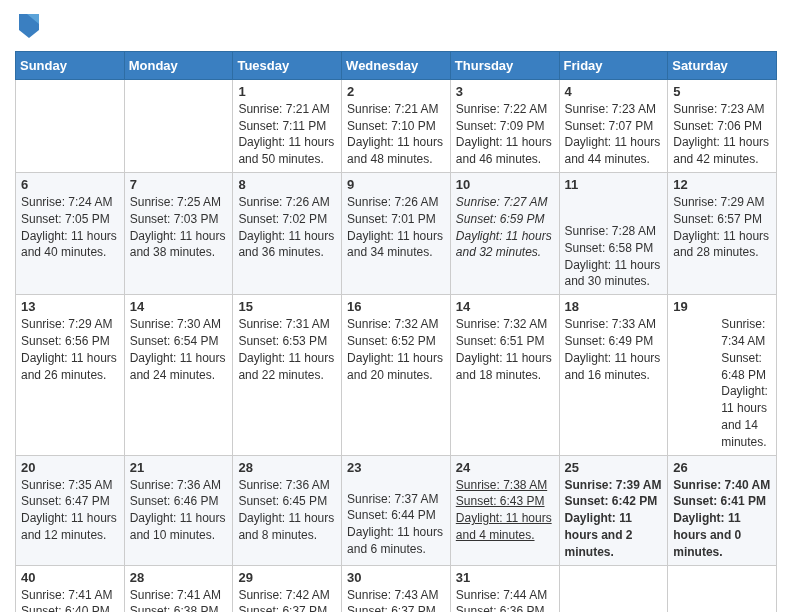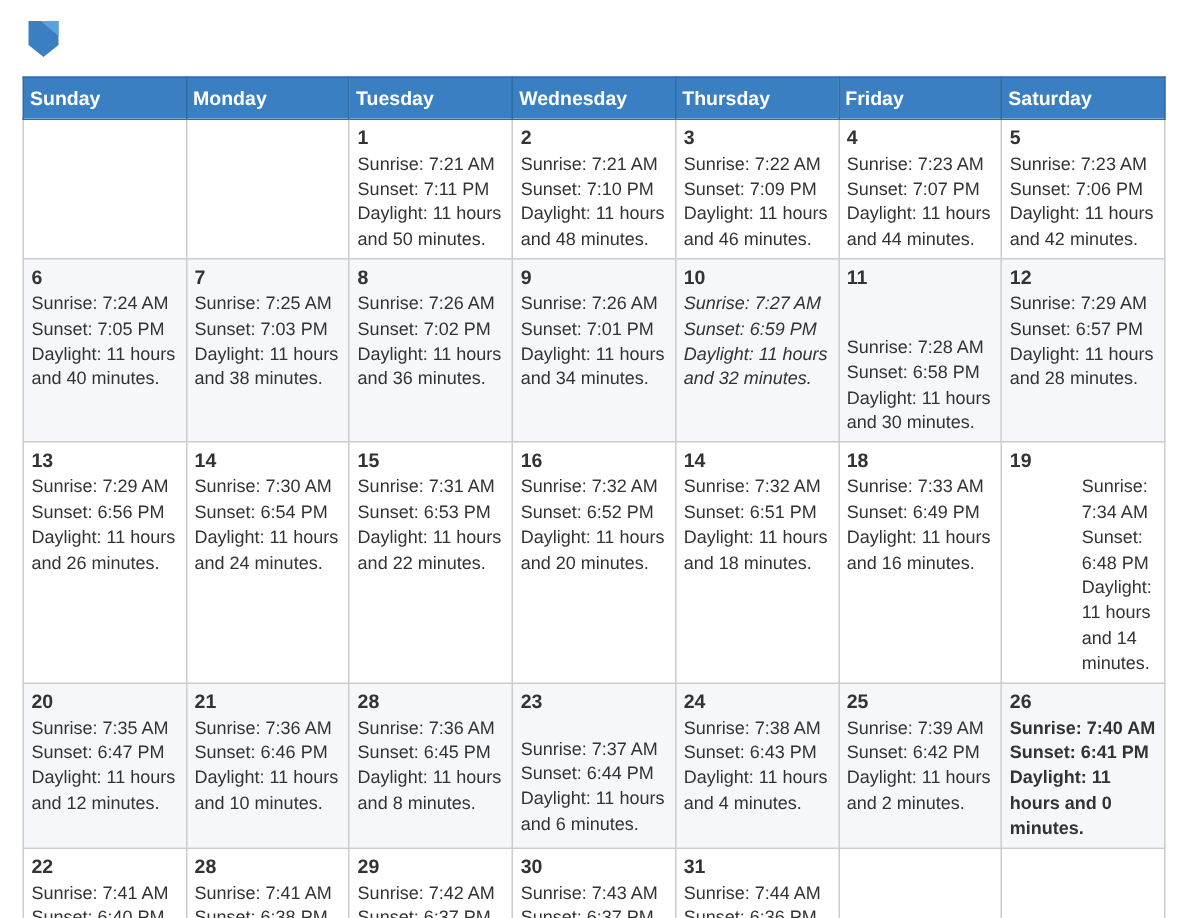--- a/index.html
+++ b/index.html
@@ -267,40 +267,40 @@
 Daylight: 11 hours and 8 minutes.</div>
         </td>
         <td>
           <span class="day-number">23</span>
           <div class="day-info" style="white-space: pre-line; margin-top: 16px;">Sunrise: 7:37 AM
 Sunset: 6:44 PM
 Daylight: 11 hours and 6 minutes.</div>
         </td>
         <td>
           <span class="day-number">24</span>
-          <div class="day-info" style="white-space: pre-line;">Sunrise: 7:38 AM
+          <div class="day-info" style="white-space: pre-line; text-decoration: underline;">Sunrise: 7:38 AM
 Sunset: 6:43 PM
 Daylight: 11 hours and 4 minutes.</div>
         </td>
         <td>
           <span class="day-number">25</span>
-          <div class="day-info" style="white-space: pre-line;">Sunrise: 7:39 AM
+          <div class="day-info" style="white-space: pre-line; font-weight: bold;">Sunrise: 7:39 AM
 Sunset: 6:42 PM
 Daylight: 11 hours and 2 minutes.</div>
         </td>
         <td>
           <span class="day-number">26</span>
           <div class="day-info" style="white-space: pre-line; font-weight: bold;">Sunrise: 7:40 AM
 Sunset: 6:41 PM
 Daylight: 11 hours and 0 minutes.</div>
         </td>
       </tr>
       <tr>
         <td>
-          <span class="day-number">22</span>
+          <span class="day-number">40</span>
           <div class="day-info" style="white-space: pre-line;">Sunrise: 7:41 AM
 Sunset: 6:40 PM
 Daylight: 10 hours and 58 minutes.</div>
         </td>
         <td>
           <span class="day-number">28</span>
           <div class="day-info" style="white-space: pre-line;">Sunrise: 7:41 AM
 Sunset: 6:38 PM
 Daylight: 10 hours and 57 minutes.</div>
         </td>

